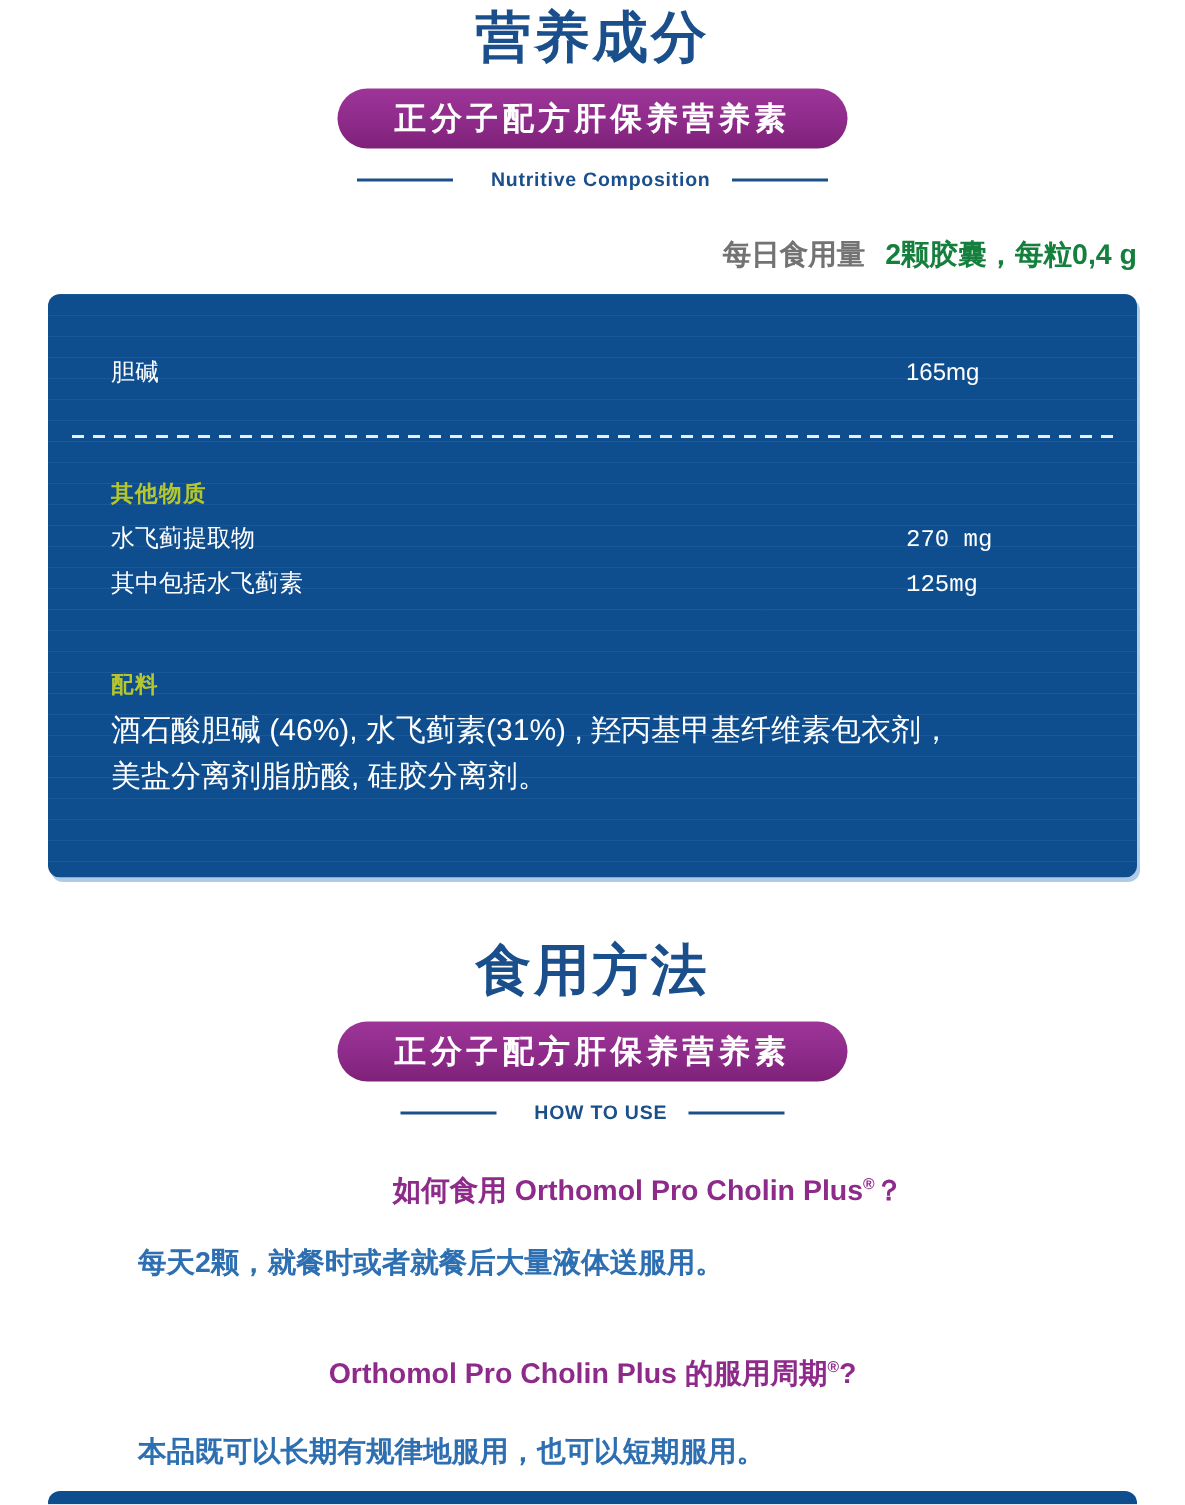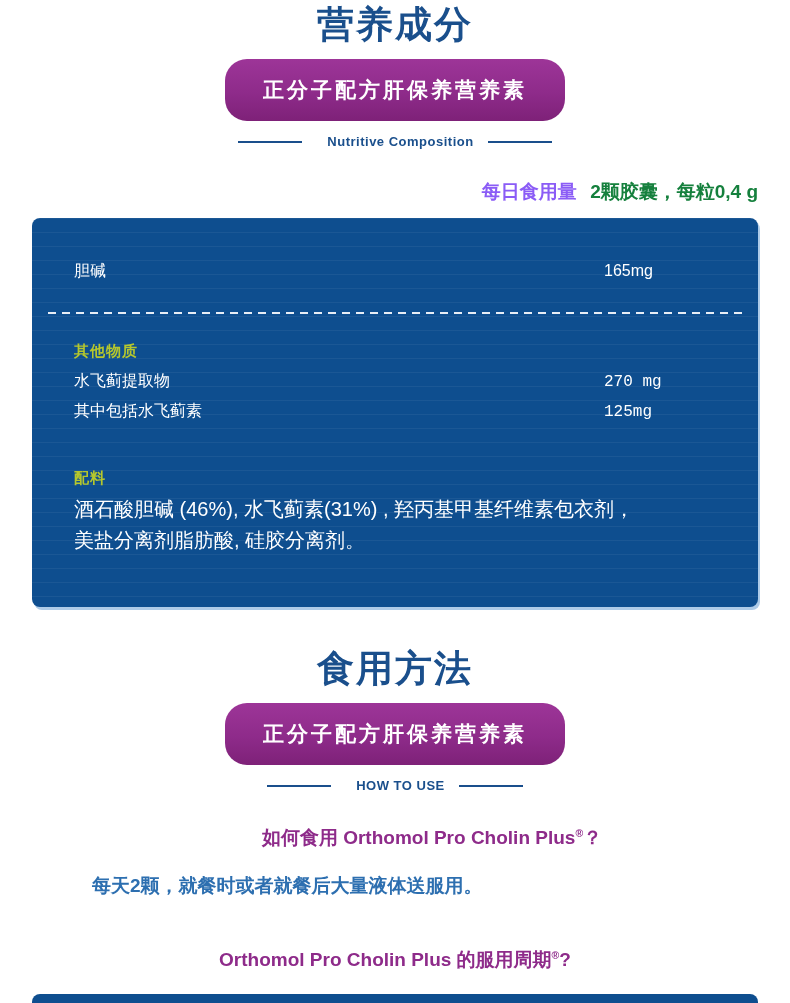--- a/index.html
+++ b/index.html
@@ -18,21 +18,21 @@
     text-align: center;
     font-size: 37px;
     font-weight: 900;
     letter-spacing: 2px;
     color: #1a4f8c;
   }
   .badge {
     display: block;
     width: fit-content;
     margin: 9px auto 0;
-    padding: 17px 38px;
+    padding: 6px 38px;
     border-radius: 22px;
     background: linear-gradient(180deg, #9d3598 0%, #8e2b8a 55%, #7e2178 100%);
     color: #ffffff;
     font-size: 21px;
     font-weight: 600;
     letter-spacing: 3px;
   }
   .sep-row {
     margin-top: 13px;
     display: flex;
@@ -49,21 +49,21 @@
     padding-left: 11px;
   }
 
   
   .intake {
     margin: 30px 32px 0;
     text-align: right;
     font-size: 19px;
     font-weight: 700;
   }
-  .intake .lab { color: #8b5cf6; margin-right: 8px; }
+  .intake .lab { color: #737373; margin-right: 8px; }
   .intake .val { color: #15803d; }
 
   
   .nbox {
     box-sizing: border-box;
     margin: 13px 32px 0;
     height: 389px;
     padding: 32px 42px 0;
     border-radius: 8px;
     background-color: #0e4e8f;

